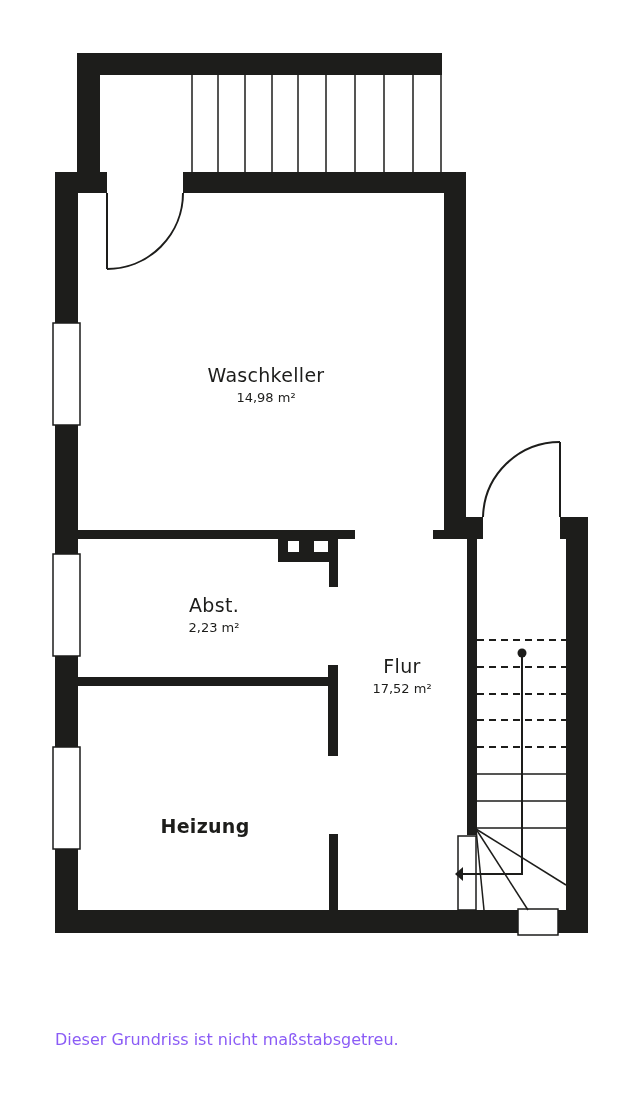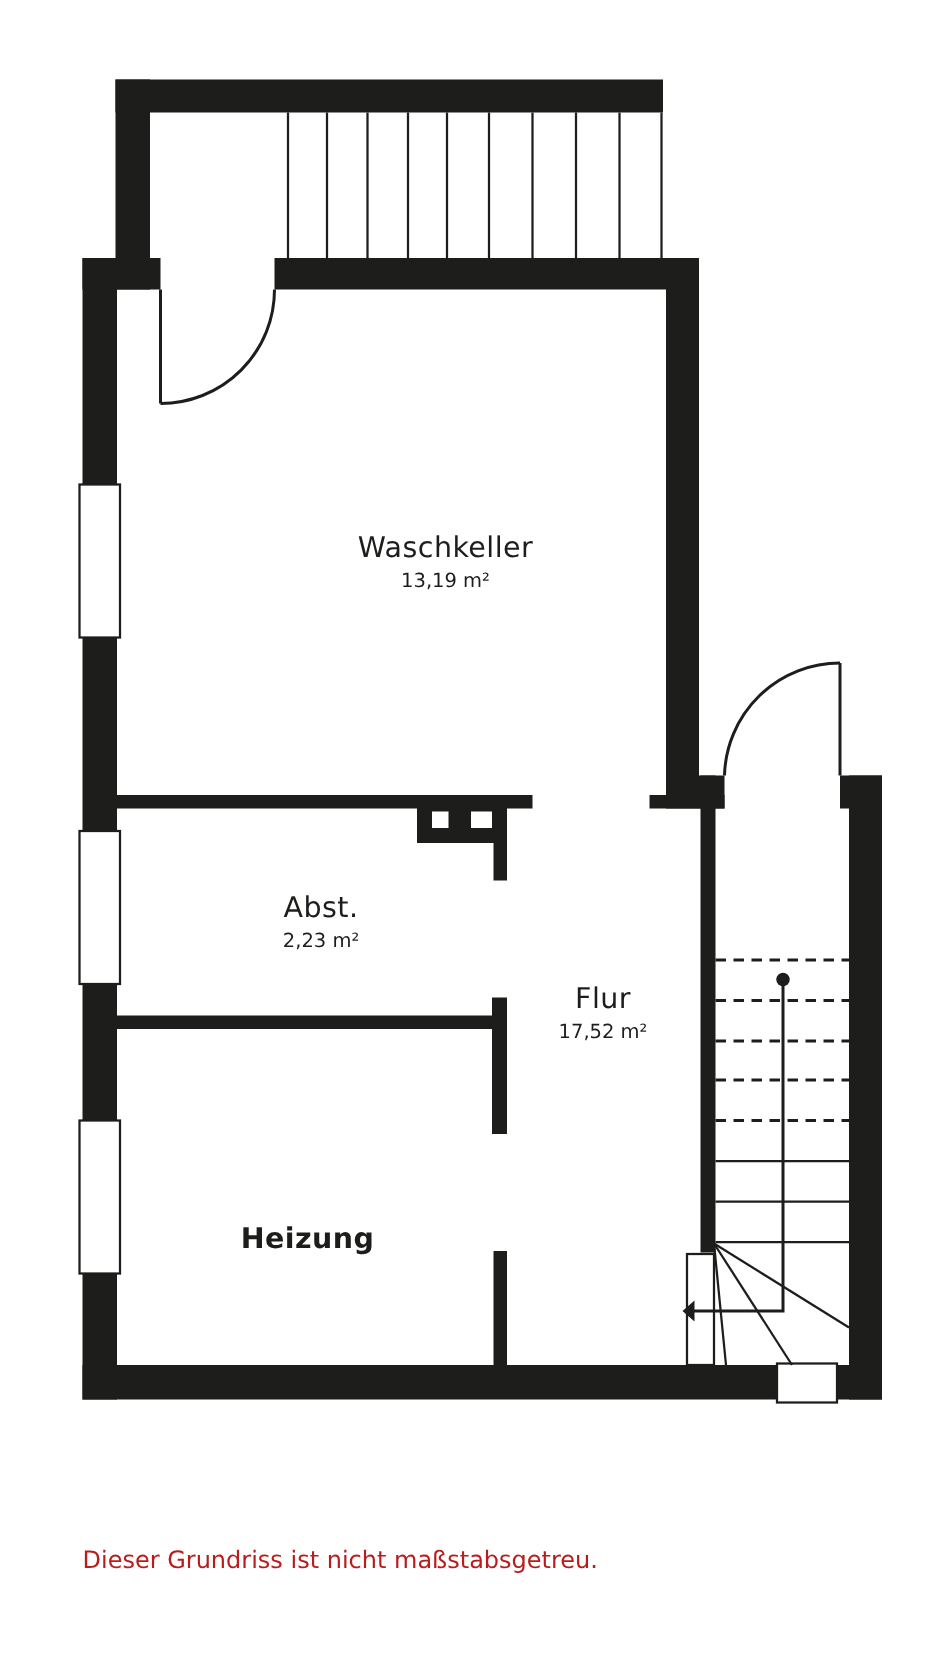--- a/index.html
+++ b/index.html
@@ -1,21 +1,21 @@
 <!DOCTYPE html>
 <html><head>
 <meta charset="utf-8">
 <style>
   html, body { margin:0; padding:0; background:#ffffff; }
   body { width:634px; height:1105px; position:relative; overflow:hidden; font-family:"DejaVu Sans", sans-serif; color:#1d1d1b; }
   #plan { position:absolute; left:0; top:0; }
   .label { position:absolute; text-align:center; transform:translateX(-50%); white-space:nowrap; }
   .room-name { font-size:19px; letter-spacing:0.3px; }
   .room-area { font-size:13px; margin-top:4px; }
-  .note { position:absolute; left:55px; top:1030px; font-size:16px; color:#b91c1c; }
+  .note { position:absolute; left:55px; top:1030px; font-size:16px; color:#8b5cf6; }
 </style>
 </head>
 <body>
 
 <svg id="plan" width="634" height="1105" viewBox="0 0 634 1105" xmlns="http://www.w3.org/2000/svg">
   <g fill="#1d1d1b">
 
     <rect x="77" y="53" width="365" height="22"></rect>
     <rect x="77" y="53" width="23" height="140"></rect>
 
@@ -101,23 +101,23 @@
       <line x1="476" y1="829" x2="528" y2="910"></line>
       <line x1="476" y1="829" x2="566" y2="885"></line>
     </g>
     <rect x="458" y="836" width="18" height="74" stroke-width="1.5"></rect>
     <path d="M522 653 L522 874 L462 874" stroke-width="2"></path>
   </g>
   <circle cx="522" cy="653" r="4.5" fill="#1d1d1b"></circle>
   <polygon points="455,874 463,867 463,881" fill="#1d1d1b"></polygon>
 </svg>
 
-<div class="label" style="left:266px; top:354px;margin-left:31px;">
+<div class="label" style="left:266px; top:364px;">
   <div class="room-name">Waschkeller</div>
-  <div class="room-area">13,19 m²</div>
+  <div class="room-area">14,98 m²</div>
 </div>
 
 <div class="label" style="left:214px; top:594px;">
   <div class="room-name">Abst.</div>
   <div class="room-area">2,23 m²</div>
 </div>
 
 <div class="label" style="left:402px; top:655px;">
   <div class="room-name">Flur</div>
   <div class="room-area">17,52 m²</div>

